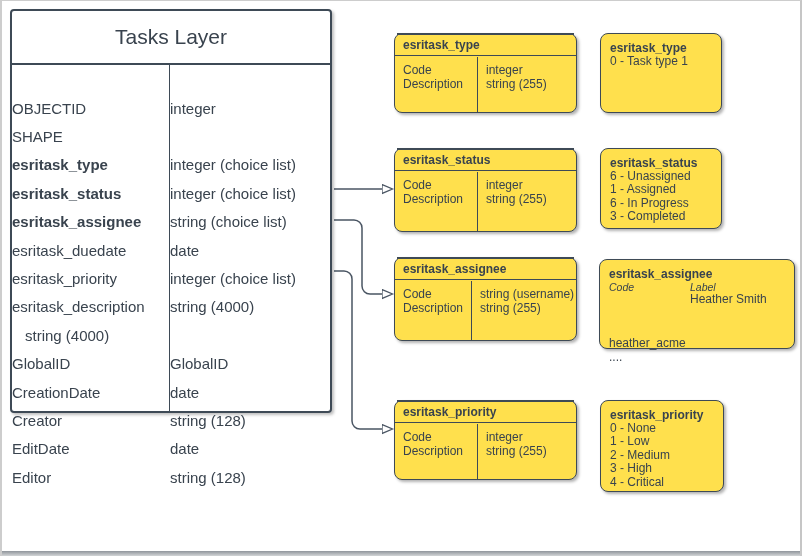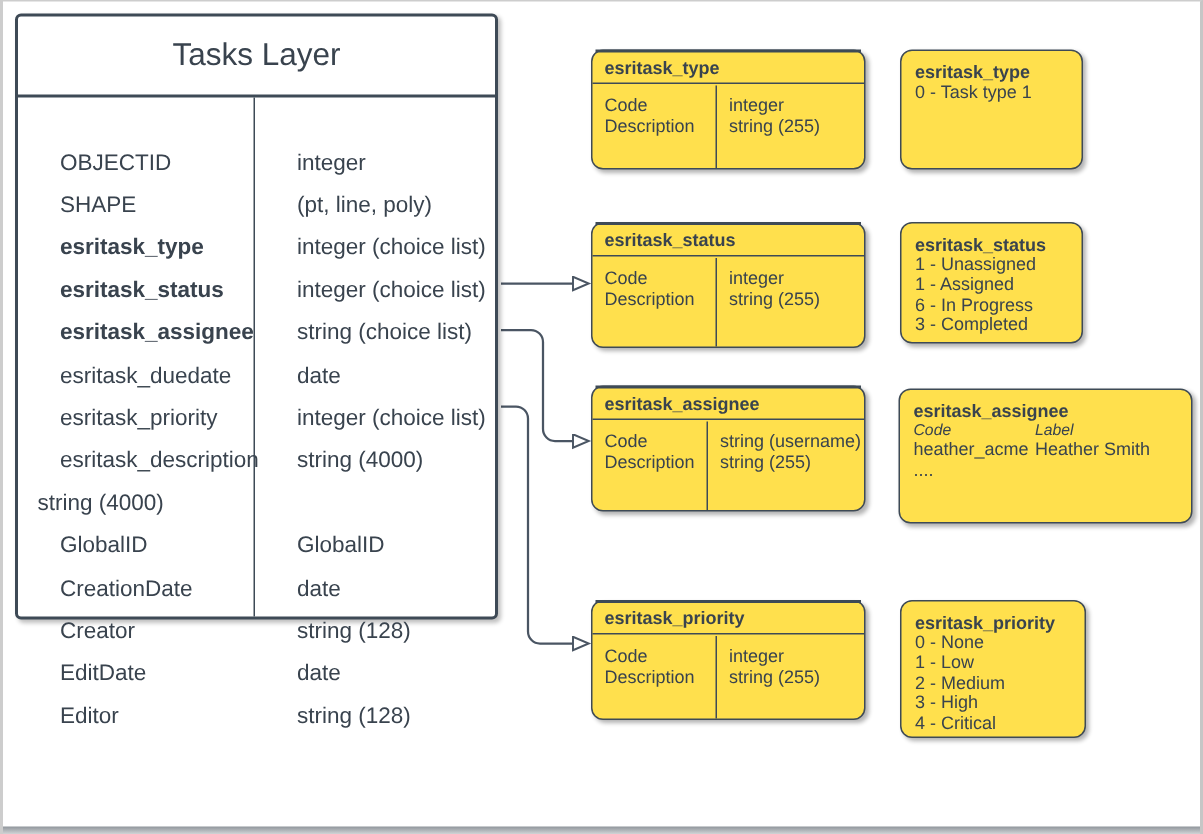--- a/index.html
+++ b/index.html
@@ -18,21 +18,21 @@
     position:absolute; left:8px; top:8px; width:322px; height:404px;
     box-sizing:border-box; background:#fff; border:2px solid #3e4a56; border-radius:4px;
     box-shadow:2px 2px 3px rgba(0,0,0,.25); z-index:2;
   }
   .tasks-title{height:52px; line-height:52px; text-align:center; font-size:21px;
     border-bottom:2px solid #3e4a56;}
   .tasks-vdiv{position:absolute; left:157px; top:54px; bottom:0; width:0;
     border-left:1px solid #3e4a56;}
   .tasks-body{padding-top:29px;}
   .frow{display:flex; height:28.4px; align-items:center; font-size:15px;}
-  .fname{width:145px; padding-left:28px; white-space:nowrap;}
+  .fname{width:145px; padding-left:0; white-space:nowrap;}
   .ftype{flex:1; padding-left:13px; white-space:nowrap;}
   .bold{font-weight:bold;}
 
   
   .dbox{
     position:absolute; width:183px; box-sizing:border-box; background:#ffe04d;
     border:1px solid #3e4a56; border-radius:8px; box-shadow:2px 2px 3px rgba(0,0,0,.3);
     z-index:2; font-size:12px; color:#39434e;
   }
   .dbox::before{content:""; position:absolute; left:2px; right:2px; top:-1px;
@@ -47,21 +47,21 @@
   .gbox{
     position:absolute; box-sizing:border-box; background:#ffe04d;
     border:1px solid #3e4a56; border-radius:8px; box-shadow:2px 2px 3px rgba(0,0,0,.3);
     z-index:2; padding:7px 9px; font-size:12px; line-height:13.4px; color:#39434e;
     white-space:nowrap;
   }
   .gbox-title{font-weight:bold; line-height:14px;}
   .acols{display:flex; font-size:10.5px; font-style:italic; line-height:12px;}
   .acols .ahead{width:81px;}
   .arow{display:flex; line-height:13.8px;}
-  .arow .acode{width:81px;}
+  .arow .acode{width:81px;margin-top:44px;}
   .aellipsis{line-height:13.8px;}
 </style>
 </head>
 <body>
 
 <div class="page">
 
   <svg class="connectors" width="802" height="556">
     <defs>
       <marker id="arrow" markerUnits="userSpaceOnUse" markerWidth="13" markerHeight="12" refX="0.5" refY="5" orient="auto">
@@ -80,21 +80,20 @@
     <div class="tasks-vdiv"></div>
     <div class="tasks-body">
 
         <div class="frow">
           <div class="fname">OBJECTID</div>
           <div class="ftype">integer</div>
         </div>
 
         <div class="frow">
           <div class="fname">SHAPE</div>
-          <div class="ftype">(pt, line, poly)</div>
         </div>
 
         <div class="frow">
           <div class="fname bold">esritask_type</div>
           <div class="ftype">integer (choice list)</div>
         </div>
 
         <div class="frow">
           <div class="fname bold">esritask_status</div>
           <div class="ftype">integer (choice list)</div>
@@ -212,21 +211,21 @@
     <div>
 
     <div class="gline">0 - Task type 1</div>
       </div>
   </div>
 
   <div class="gbox" style="left:598px; top:147px; width:122px; height:81px;">
     <div class="gbox-title">esritask_status</div>
     <div>
 
-    <div class="gline">1 - Unassigned</div>
+    <div class="gline">6 - Unassigned</div>
         <div class="gline">1 - Assigned</div>
         <div class="gline">6 - In Progress</div>
         <div class="gline">3 - Completed</div>
       </div>
   </div>
 
   <div class="gbox" style="left:597px; top:258px; width:196px; height:90px;">
     <div class="gbox-title">esritask_assignee</div>
     <div class="acols">
       <div class="ahead">Code</div>

